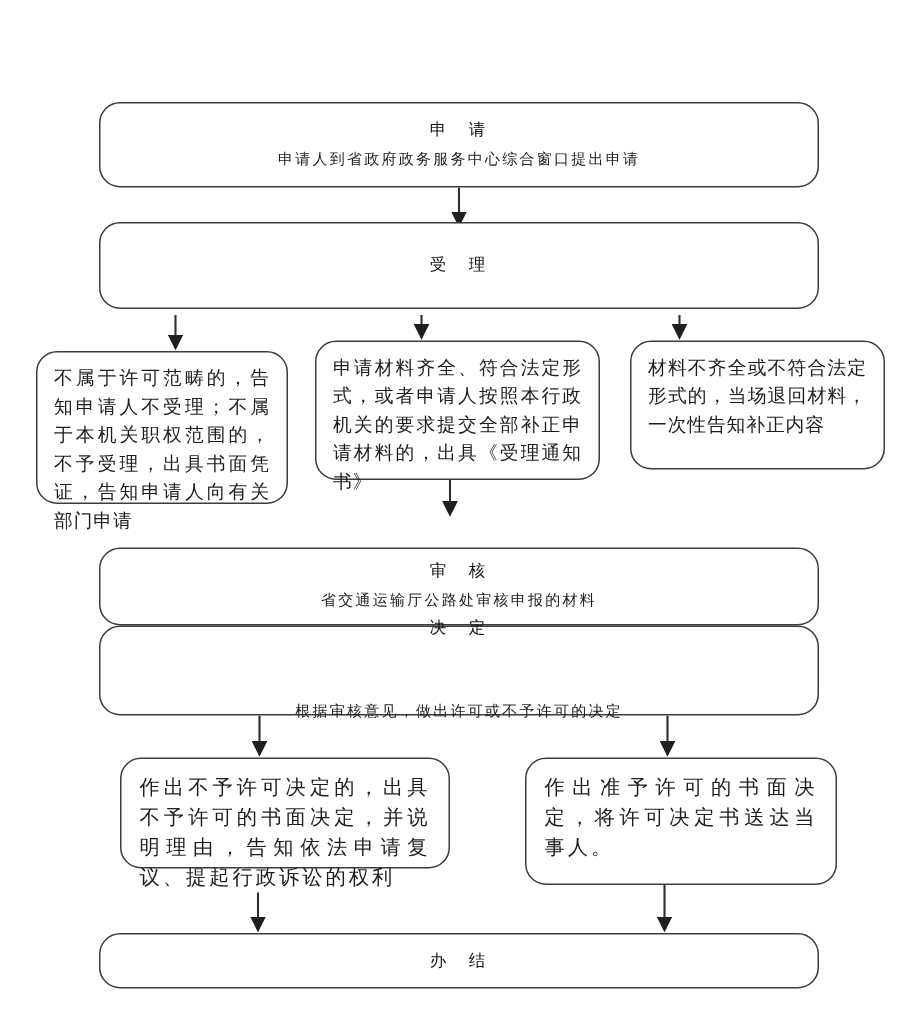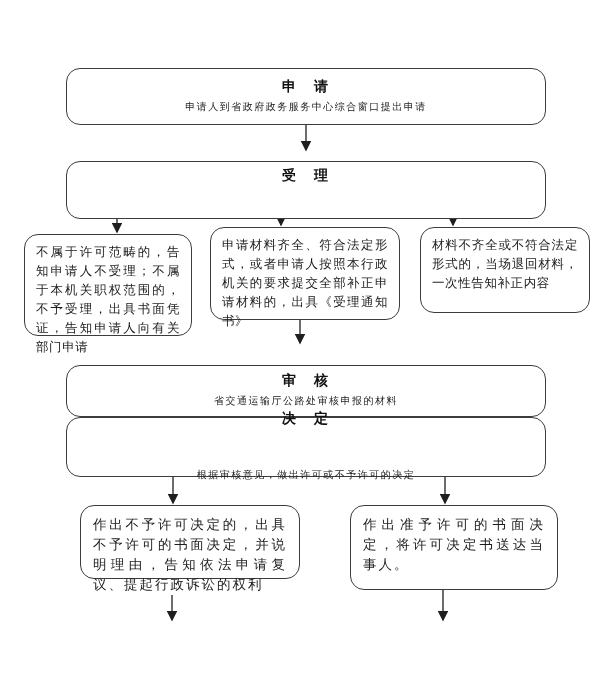--- a/index.html
+++ b/index.html
@@ -46,22 +46,22 @@
     left: 66px;
     width: 480px;
     display: flex;
     flex-direction: column;
     align-items: center;
     justify-content: center;
     text-align: center;
     padding: 4px 14px;
   }
   .node-heading {
-    font-size: 14px;
-    font-weight: bold;
+    font-size: 11px;
+    font-weight: normal;
     letter-spacing: 2px;
     line-height: 20px;
     color: #111111;
   }
   .node-body {
     font-size: 10px;
     letter-spacing: 1.5px;
     line-height: 20px;
     color: #1c1c1c;
   }
@@ -109,21 +109,21 @@
       <line x1="172" y1="595" x2="172" y2="620" marker-end="url(#arrow)"></line>
       <line x1="443" y1="590" x2="443" y2="620" marker-end="url(#arrow)"></line>
     </g>
   </svg>
 
   <div class="node wide" style="top:68px; height:57px;">
     <div class="node-heading">申　请</div>
     <div class="node-body">申请人到省政府政务服务中心综合窗口提出申请</div>
   </div>
 
-  <div class="node wide" style="top:161px; height:58px;justify-content:space-between;">
+  <div class="node wide" style="top:148px; height:58px;">
     <div class="node-heading">受　理</div>
   </div>
 
   <div class="node small" style="left:24px; top:234px; width:168px; height:102px;">不属于许可范畴的，告知申请人不受理；不属于本机关职权范围的，不予受理，出具书面凭证，告知申请人向有关部门申请</div>
 
   <div class="node small" style="left:210px; top:227px; width:190px; height:93px;">申请材料齐全、符合法定形式，或者申请人按照本行政机关的要求提交全部补正申请材料的，出具《受理通知书》</div>
 
   <div class="node small" style="left:420px; top:227px; width:170px; height:86px;">材料不齐全或不符合法定形式的，当场退回材料，一次性告知补正内容</div>
 
   <div class="node wide" style="top:345px; height:52px;margin-top:20px;">
@@ -133,14 +133,17 @@
 
   <div class="node wide" style="top:417px; height:60px;gap:36px;">
     <div class="node-heading">决　定</div>
     <div class="node-body">根据审核意见，做出许可或不予许可的决定</div>
   </div>
 
   <div class="node small lower" style="left:80px; top:505px; width:220px; height:74px;">作出不予许可决定的，出具不予许可的书面决定，并说明理由，告知依法申请复议、提起行政诉讼的权利</div>
 
   <div class="node small lower" style="left:340px; top:505px; width:208px; height:85px;margin-left:10px;">作出准予许可的书面决定，将许可决定书送达当事人。</div>
 
+  <div class="node wide terminal" style="top:622px; height:37px;">
+    <div class="node-heading">办　结</div>
+  </div>
 
 </div>
 
 </body></html>

